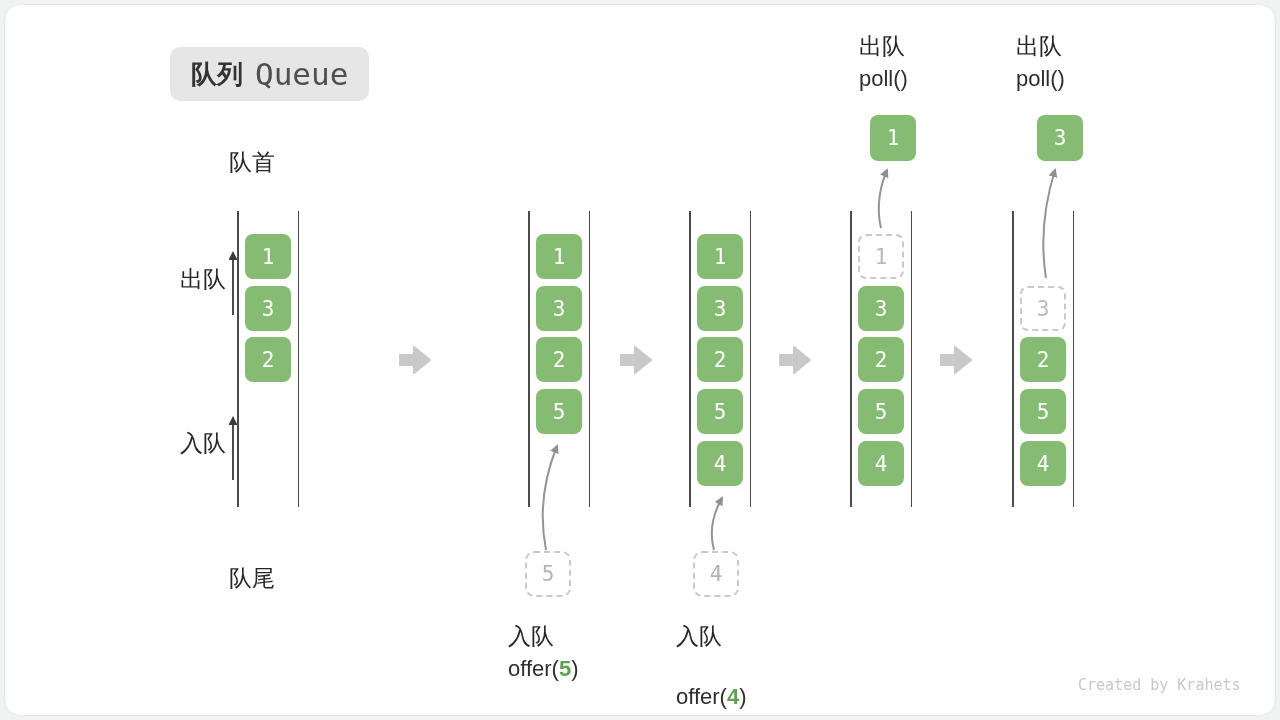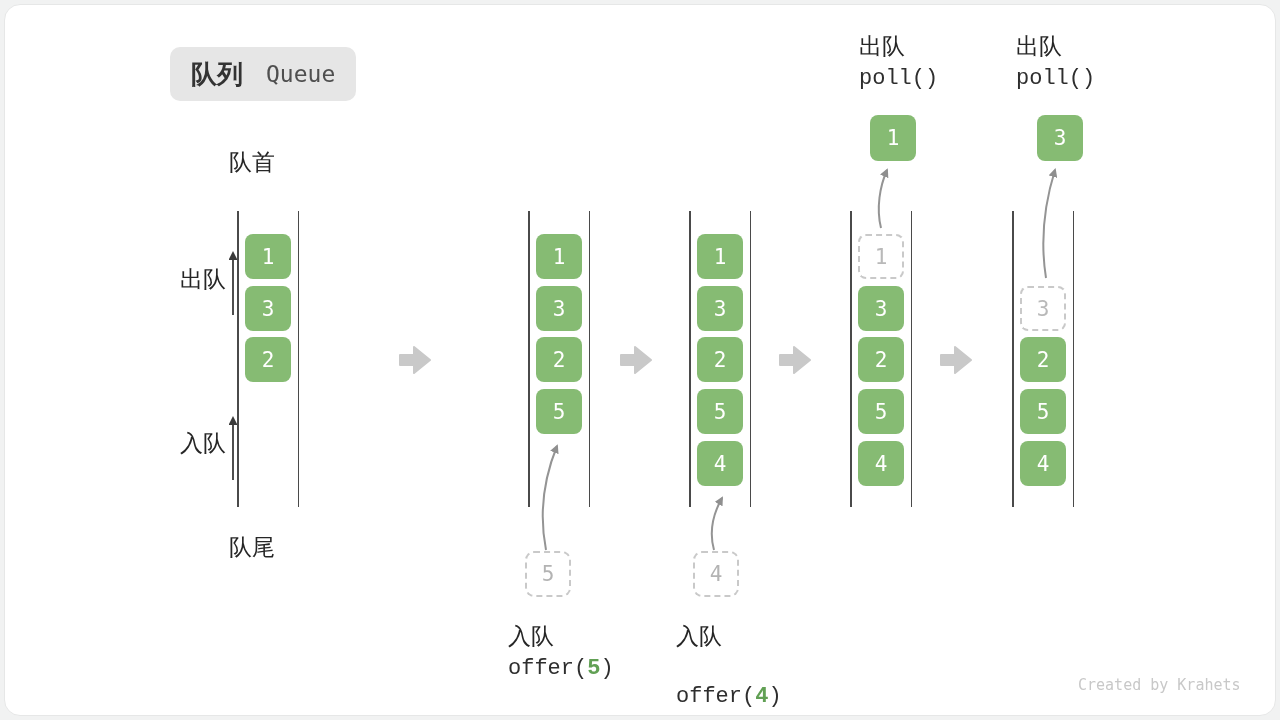--- a/index.html
+++ b/index.html
@@ -13,24 +13,24 @@
   .card {
     position:absolute; left:4px; top:4px; width:1272px; height:712px;
     background:#ffffff; border:1px solid #e6e7e7; border-radius:16px;
   }
   .badge {
     position:absolute; left:170px; top:47px; height:54px;
     background:#e6e6e6; border-radius:10px;
     display:flex; align-items:center; padding:11px 21px;
   }
   .badge .zh { font-size:26px; font-weight:bold; color:#333333; }
-  .badge .en { font-family:"DejaVu Sans Mono","Liberation Mono",monospace; font-size:23px; color:#4f4f4f; margin-left:23px; }
+  .badge .en { font-family:"DejaVu Sans Mono","Liberation Mono",monospace; font-size:31px; color:#4f4f4f; margin-left:12px; }
 
   .zh-label { position:absolute; font-size:23px; font-weight:normal; color:#262626; white-space:nowrap; }
-  .code { position:absolute; font-family:Liberation Mono, monospace; font-size:22px; color:#2e2e2e; white-space:nowrap; }
+  .code { position:absolute; font-family:Liberation Sans, sans-serif; font-size:22px; color:#2e2e2e; white-space:nowrap; }
   .code .arg { color:#61a054; font-weight:bold; }
 
   .queue { position:absolute; top:211px; width:62px; height:296px; }
   .rail { position:absolute; top:0; width:1.5px; height:100%; background:#4a4a4a; }
   .rail-left { left:0; } .rail-right { right:0; }
 
   .cell {
     position:absolute; left:8px; width:46px; height:45px; border-radius:8px;
     background:#86bb73; color:#ffffff;
     font-family:"DejaVu Sans Mono","Liberation Mono",monospace; font-size:21px;
@@ -62,21 +62,21 @@
 <body>
 
 <div class="card"></div>
 
 <div class="badge">
   <span class="zh">队列</span>
   <span class="en">Queue</span>
 </div>
 
 <div class="zh-label" style="left:229px;top:147px">队首</div>
-<div class="zh-label" style="left:229px;top:532px">队尾</div>
+<div class="zh-label" style="left:229px;top:563px">队尾</div>
 
 <div class="zh-label" style="left:180px;top:264px">出队</div>
 <svg class="arrow" style="left:226px;top:245px" width="14" height="70" viewBox="0 0 14 70">
   <defs>
       <marker id="ah5" markerUnits="userSpaceOnUse" markerWidth="10" markerHeight="9" refX="7" refY="4.5" orient="auto">
         <path d="M0,0 L9,4.5 L0,9 Z" fill="#3a3a3a"></path>
       </marker>
     </defs>
   <path d="M7,70 L7,8" fill="none" stroke="#3a3a3a" stroke-width="1.8" marker-end="url(#ah5)"></path>
 </svg>

